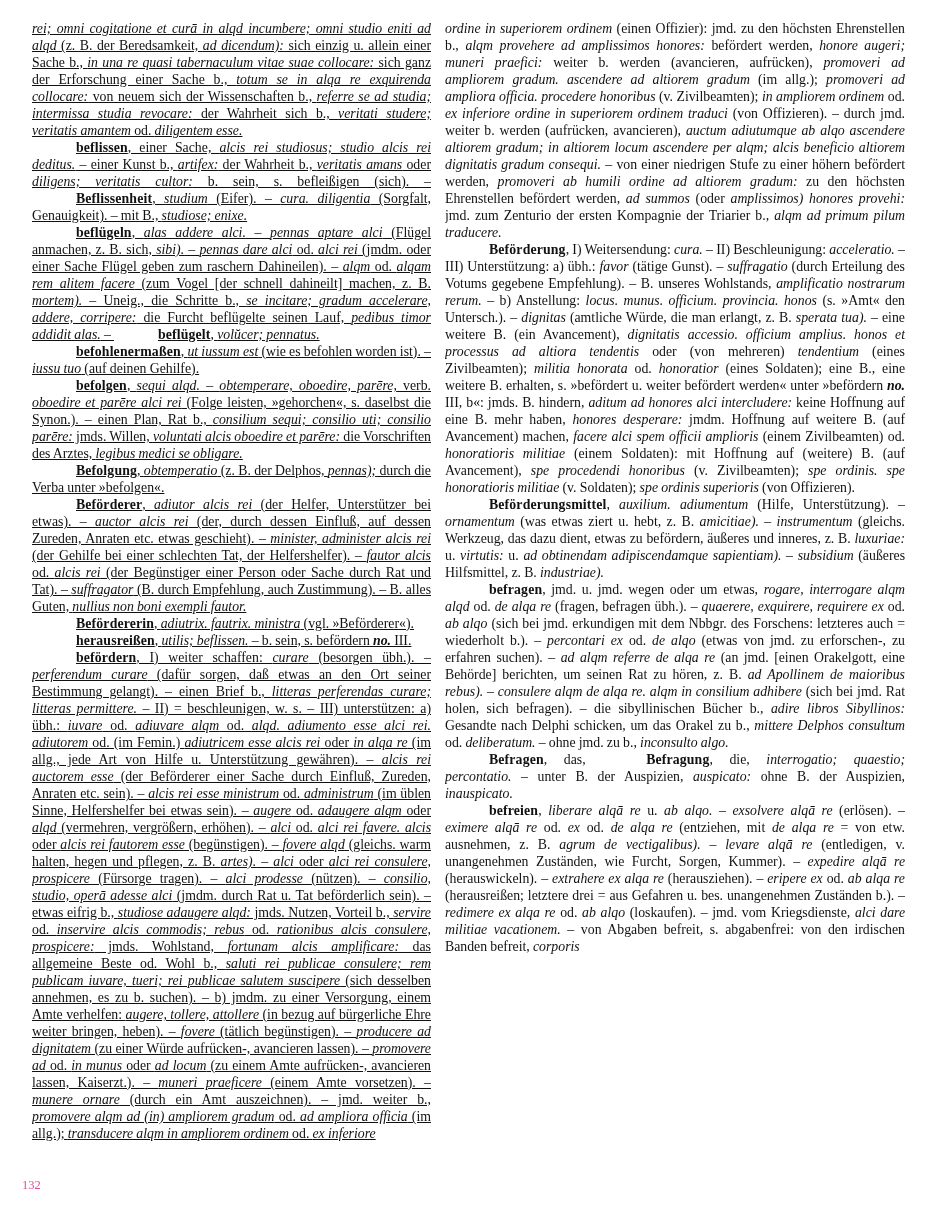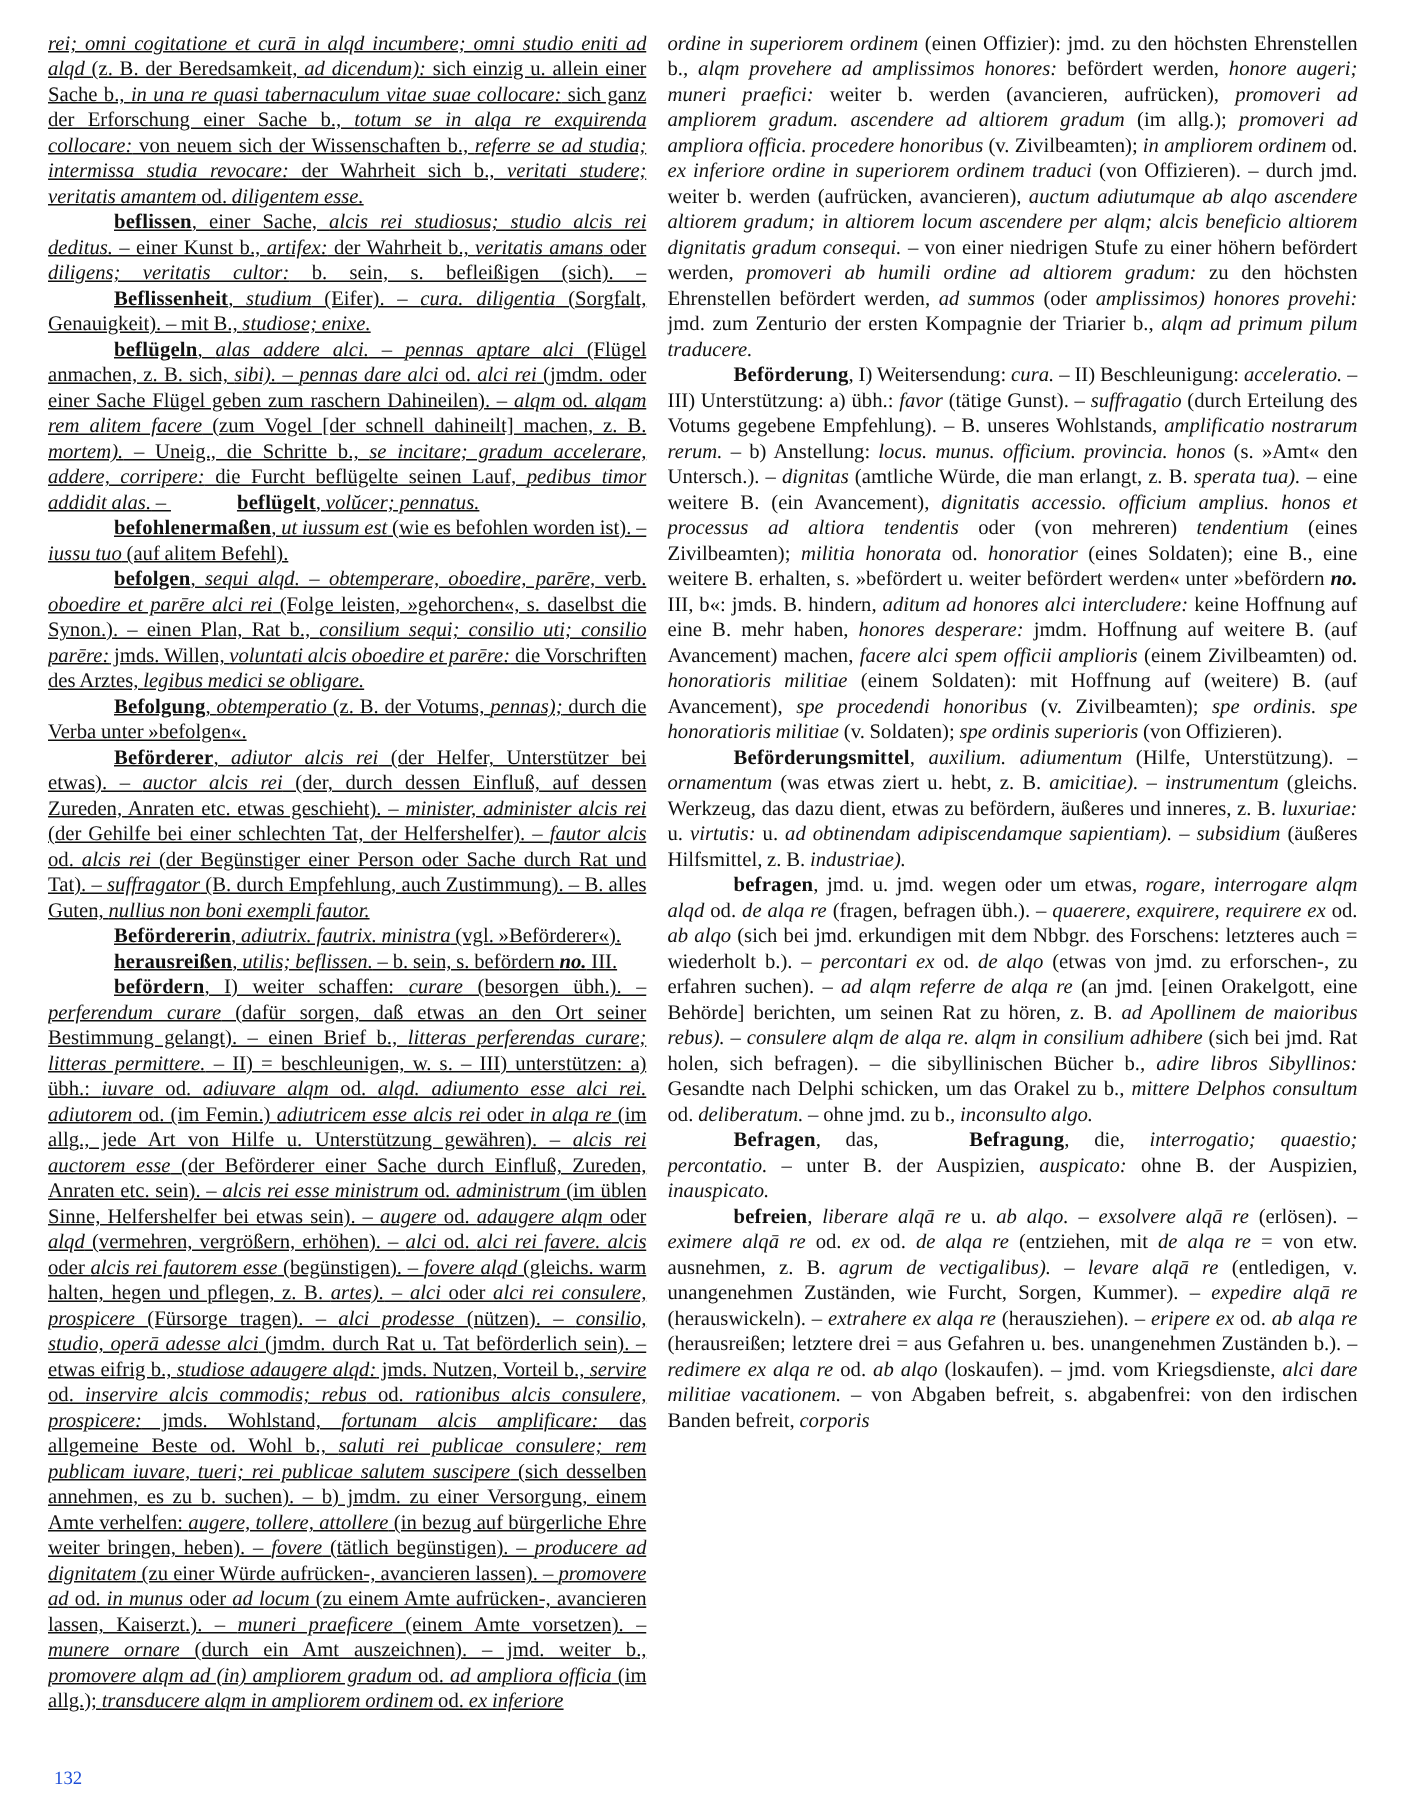--- a/index.html
+++ b/index.html
@@ -39,39 +39,39 @@
     hyphens: auto;
     -webkit-hyphens: auto;
     word-spacing: -0.02em;
   }
   .seg-r  { font-style: normal;  font-weight: normal; }
   .seg-i  { font-style: italic;  font-weight: normal; }
   .seg-b  { font-style: normal;  font-weight: bold; letter-spacing: 0.01em; padding-left: 44px; }
   .seg-bi { font-style: italic;  font-weight: bold; }
   .page-number {
     position: absolute;
-    left: 36px;
+    left: 22px;
     bottom: 16px;
     font-size: 12.5px;
     font-family: "Liberation Serif", "DejaVu Serif", serif;
-    color: #1d4ed8;
+    color: #ec4899;
   }
 </style>
 </head>
 <body>
 
 <div class="page">
   <div class="columns">
     <div class="col col-left">
         <p lang="de"><span class="seg-i">rei; omni cogitatione et curā in alqd incumbere; omni studio eniti ad alqd </span><span class="seg-r">(z. B. der Beredsamkeit, </span><span class="seg-i">ad dicendum):</span><span class="seg-r"> sich einzig u. allein einer Sache b., </span><span class="seg-i">in una re quasi tabernaculum vitae suae collocare:</span><span class="seg-r"> sich ganz der Erforschung einer Sache b., </span><span class="seg-i">totum se in alqa re exquirenda collocare:</span><span class="seg-r"> von neuem sich der Wissenschaften b., </span><span class="seg-i">referre se ad studia; intermissa studia revocare:</span><span class="seg-r"> der Wahrheit sich b., </span><span class="seg-i">veritati studere; veritatis amantem</span><span class="seg-r"> od. </span><span class="seg-i">diligentem esse.</span></p>
         <p lang="de"><span class="seg-b">beflissen</span><span class="seg-r">, einer Sache, </span><span class="seg-i">alcis rei studiosus; studio alcis rei deditus.</span><span class="seg-r"> – einer Kunst b., </span><span class="seg-i">artifex:</span><span class="seg-r"> der Wahrheit b., </span><span class="seg-i">veritatis amans</span><span class="seg-r"> oder </span><span class="seg-i">diligens; veritatis cultor:</span><span class="seg-r"> b. sein, s. befleißigen (sich). – </span><span class="seg-b">Beflissenheit</span><span class="seg-r">, </span><span class="seg-i">studium</span><span class="seg-r"> (Eifer). – </span><span class="seg-i">cura. diligentia</span><span class="seg-r"> (Sorgfalt, Genauigkeit). – mit B., </span><span class="seg-i">studiose; enixe.</span></p>
         <p lang="de"><span class="seg-b">beflügeln</span><span class="seg-r">, </span><span class="seg-i">alas addere alci.</span><span class="seg-r"> – </span><span class="seg-i">pennas aptare alci</span><span class="seg-r"> (Flügel anmachen, z. B. sich, </span><span class="seg-i">sibi).</span><span class="seg-r"> – </span><span class="seg-i">pennas dare alci</span><span class="seg-r"> od. </span><span class="seg-i">alci rei</span><span class="seg-r"> (jmdm. oder einer Sache Flügel geben zum raschern Dahineilen). – </span><span class="seg-i">alqm</span><span class="seg-r"> od. </span><span class="seg-i">alqam rem alitem facere</span><span class="seg-r"> (zum Vogel [der schnell dahineilt] machen, z. B. </span><span class="seg-i">mortem).</span><span class="seg-r"> – Uneig., die Schritte b., </span><span class="seg-i">se incitare; gradum accelerare, addere, corripere:</span><span class="seg-r"> die Furcht beflügelte seinen Lauf, </span><span class="seg-i">pedibus timor addidit alas.</span><span class="seg-r"> – </span><span class="seg-b">beflügelt</span><span class="seg-r">, </span><span class="seg-i">volŭcer; pennatus.</span></p>
-        <p lang="de"><span class="seg-b">befohlenermaßen</span><span class="seg-r">, </span><span class="seg-i">ut iussum est</span><span class="seg-r"> (wie es befohlen worden ist). – </span><span class="seg-i">iussu tuo</span><span class="seg-r"> (auf alitem Befehl).</span></p>
+        <p lang="de"><span class="seg-b">befohlenermaßen</span><span class="seg-r">, </span><span class="seg-i">ut iussum est</span><span class="seg-r"> (wie es befohlen worden ist). – </span><span class="seg-i">iussu tuo</span><span class="seg-r"> (auf deinen Gehilfe).</span></p>
         <p lang="de"><span class="seg-b">befolgen</span><span class="seg-r">, </span><span class="seg-i">sequi alqd.</span><span class="seg-r"> – </span><span class="seg-i">obtemperare, oboedire, parēre,</span><span class="seg-r"> verb. </span><span class="seg-i">oboedire et parēre alci rei</span><span class="seg-r"> (Folge leisten, »gehorchen«, s. daselbst die Synon.). – einen Plan, Rat b., </span><span class="seg-i">consilium sequi; consilio uti; consilio parēre:</span><span class="seg-r"> jmds. Willen, </span><span class="seg-i">voluntati alcis oboedire et parēre:</span><span class="seg-r"> die Vorschriften des Arztes, </span><span class="seg-i">legibus medici se obligare.</span></p>
-        <p lang="de"><span class="seg-b">Befolgung</span><span class="seg-r">, </span><span class="seg-i">obtemperatio</span><span class="seg-r"> (z. B. der Votums, </span><span class="seg-i">pennas);</span><span class="seg-r"> durch die Verba unter »befolgen«.</span></p>
+        <p lang="de"><span class="seg-b">Befolgung</span><span class="seg-r">, </span><span class="seg-i">obtemperatio</span><span class="seg-r"> (z. B. der Delphos, </span><span class="seg-i">pennas);</span><span class="seg-r"> durch die Verba unter »befolgen«.</span></p>
         <p lang="de"><span class="seg-b">Beförderer</span><span class="seg-r">, </span><span class="seg-i">adiutor alcis rei</span><span class="seg-r"> (der Helfer, Unterstützer bei etwas). – </span><span class="seg-i">auctor alcis rei</span><span class="seg-r"> (der, durch dessen Einfluß, auf dessen Zureden, Anraten etc. etwas geschieht). – </span><span class="seg-i">minister, administer alcis rei</span><span class="seg-r"> (der Gehilfe bei einer schlechten Tat, der Helfershelfer). – </span><span class="seg-i">fautor alcis</span><span class="seg-r"> od. </span><span class="seg-i">alcis rei</span><span class="seg-r"> (der Begünstiger einer Person oder Sache durch Rat und Tat). – </span><span class="seg-i">suffragator</span><span class="seg-r"> (B. durch Empfehlung, auch Zustimmung). – B. alles Guten, </span><span class="seg-i">nullius non boni exempli fautor.</span></p>
         <p lang="de"><span class="seg-b">Befördererin</span><span class="seg-r">, </span><span class="seg-i">adiutrix. fautrix. ministra</span><span class="seg-r"> (vgl. »Beförderer«).</span></p>
         <p lang="de"><span class="seg-b">herausreißen</span><span class="seg-r">, </span><span class="seg-i">utilis; beflissen.</span><span class="seg-r"> – b. sein, s. befördern </span><span class="seg-bi">no.</span><span class="seg-r"> III.</span></p>
         <p lang="de"><span class="seg-b">befördern</span><span class="seg-r">, I) weiter schaffen: </span><span class="seg-i">curare</span><span class="seg-r"> (besorgen übh.). – </span><span class="seg-i">perferendum curare</span><span class="seg-r"> (dafür sorgen, daß etwas an den Ort seiner Bestimmung gelangt). – einen Brief b., </span><span class="seg-i">litteras perferendas curare; litteras permittere.</span><span class="seg-r"> – II) = beschleunigen, w. s. – III) unterstützen: a) übh.: </span><span class="seg-i">iuvare</span><span class="seg-r"> od. </span><span class="seg-i">adiuvare alqm</span><span class="seg-r"> od. </span><span class="seg-i">alqd. adiumento esse alci rei. adiutorem</span><span class="seg-r"> od. (im Femin.) </span><span class="seg-i">adiutricem esse alcis rei</span><span class="seg-r"> oder </span><span class="seg-i">in alqa re</span><span class="seg-r"> (im allg., jede Art von Hilfe u. Unterstützung gewähren). – </span><span class="seg-i">alcis rei auctorem esse</span><span class="seg-r"> (der Beförderer einer Sache durch Einfluß, Zureden, Anraten etc. sein). – </span><span class="seg-i">alcis rei esse ministrum</span><span class="seg-r"> od. </span><span class="seg-i">administrum</span><span class="seg-r"> (im üblen Sinne, Helfershelfer bei etwas sein). – </span><span class="seg-i">augere</span><span class="seg-r"> od. </span><span class="seg-i">adaugere alqm</span><span class="seg-r"> oder </span><span class="seg-i">alqd</span><span class="seg-r"> (vermehren, vergrößern, erhöhen). – </span><span class="seg-i">alci</span><span class="seg-r"> od. </span><span class="seg-i">alci rei favere. alcis</span><span class="seg-r"> oder </span><span class="seg-i">alcis rei fautorem esse</span><span class="seg-r"> (begünstigen). – </span><span class="seg-i">fovere alqd</span><span class="seg-r"> (gleichs. warm halten, hegen und pflegen, z. B. </span><span class="seg-i">artes).</span><span class="seg-r"> – </span><span class="seg-i">alci</span><span class="seg-r"> oder </span><span class="seg-i">alci rei consulere, prospicere</span><span class="seg-r"> (Fürsorge tragen). – </span><span class="seg-i">alci prodesse</span><span class="seg-r"> (nützen). – </span><span class="seg-i">consilio, studio, operā adesse alci</span><span class="seg-r"> (jmdm. durch Rat u. Tat beförderlich sein). – etwas eifrig b., </span><span class="seg-i">studiose adaugere alqd:</span><span class="seg-r"> jmds. Nutzen, Vorteil b., </span><span class="seg-i">servire</span><span class="seg-r"> od. </span><span class="seg-i">inservire alcis commodis; rebus</span><span class="seg-r"> od. </span><span class="seg-i">rationibus alcis consulere, prospicere:</span><span class="seg-r"> jmds. Wohlstand, </span><span class="seg-i">fortunam alcis amplificare:</span><span class="seg-r"> das allgemeine Beste od. Wohl b., </span><span class="seg-i">saluti rei publicae consulere; rem publicam iuvare, tueri; rei publicae salutem suscipere</span><span class="seg-r"> (sich desselben annehmen, es zu b. suchen). – b) jmdm. zu einer Versorgung, einem Amte verhelfen: </span><span class="seg-i">augere, tollere, attollere</span><span class="seg-r"> (in bezug auf bürgerliche Ehre weiter bringen, heben). – </span><span class="seg-i">fovere</span><span class="seg-r"> (tätlich begünstigen). – </span><span class="seg-i">producere ad dignitatem</span><span class="seg-r"> (zu einer Würde aufrücken-, avancieren lassen). – </span><span class="seg-i">promovere ad</span><span class="seg-r"> od. </span><span class="seg-i">in munus</span><span class="seg-r"> oder </span><span class="seg-i">ad locum</span><span class="seg-r"> (zu einem Amte aufrücken-, avancieren lassen, Kaiserzt.). – </span><span class="seg-i">muneri praeficere</span><span class="seg-r"> (einem Amte vorsetzen). – </span><span class="seg-i">munere ornare</span><span class="seg-r"> (durch ein Amt auszeichnen). – jmd. weiter b., </span><span class="seg-i">promovere alqm ad (in) ampliorem gradum</span><span class="seg-r"> od. </span><span class="seg-i">ad ampliora officia</span><span class="seg-r"> (im allg.); </span><span class="seg-i">transducere alqm in ampliorem ordinem</span><span class="seg-r"> od. </span><span class="seg-i">ex inferiore</span></p>
       </div>
     <div class="col col-right">
         <p lang="de"><span class="seg-i">ordine in superiorem ordinem</span><span class="seg-r"> (einen Offizier): jmd. zu den höchsten Ehrenstellen b., </span><span class="seg-i">alqm provehere ad amplissimos honores:</span><span class="seg-r"> befördert werden, </span><span class="seg-i">honore augeri; muneri praefici:</span><span class="seg-r"> weiter b. werden (avancieren, aufrücken), </span><span class="seg-i">promoveri ad ampliorem gradum. ascendere ad altiorem gradum</span><span class="seg-r"> (im allg.); </span><span class="seg-i">promoveri ad ampliora officia. procedere honoribus</span><span class="seg-r"> (v. Zivilbeamten); </span><span class="seg-i">in ampliorem ordinem</span><span class="seg-r"> od. </span><span class="seg-i">ex inferiore ordine in superiorem ordinem traduci</span><span class="seg-r"> (von Offizieren). – durch jmd. weiter b. werden (aufrücken, avancieren), </span><span class="seg-i">auctum adiutumque ab alqo ascendere altiorem gradum; in altiorem locum ascendere per alqm; alcis beneficio altiorem dignitatis gradum consequi.</span><span class="seg-r"> – von einer niedrigen Stufe zu einer höhern befördert werden, </span><span class="seg-i">promoveri ab humili ordine ad altiorem gradum:</span><span class="seg-r"> zu den höchsten Ehrenstellen befördert werden, </span><span class="seg-i">ad summos</span><span class="seg-r"> (oder </span><span class="seg-i">amplissimos) honores provehi:</span><span class="seg-r"> jmd. zum Zenturio der ersten Kompagnie der Triarier b., </span><span class="seg-i">alqm ad primum pilum traducere.</span></p>
         <p lang="de"><span class="seg-b">Beförderung</span><span class="seg-r">, I) Weitersendung: </span><span class="seg-i">cura.</span><span class="seg-r"> – II) Beschleunigung: </span><span class="seg-i">acceleratio.</span><span class="seg-r"> – III) Unterstützung: a) übh.: </span><span class="seg-i">favor</span><span class="seg-r"> (tätige Gunst). – </span><span class="seg-i">suffragatio</span><span class="seg-r"> (durch Erteilung des Votums gegebene Empfehlung). – B. unseres Wohlstands, </span><span class="seg-i">amplificatio nostrarum rerum.</span><span class="seg-r"> – b) Anstellung: </span><span class="seg-i">locus. munus. officium. provincia. honos</span><span class="seg-r"> (s. »Amt« den Untersch.). – </span><span class="seg-i">dignitas</span><span class="seg-r"> (amtliche Würde, die man erlangt, z. B. </span><span class="seg-i">sperata tua).</span><span class="seg-r"> – eine weitere B. (ein Avancement), </span><span class="seg-i">dignitatis accessio. officium amplius. honos et processus ad altiora tendentis</span><span class="seg-r"> oder (von mehreren) </span><span class="seg-i">tendentium</span><span class="seg-r"> (eines Zivilbeamten); </span><span class="seg-i">militia honorata</span><span class="seg-r"> od. </span><span class="seg-i">honoratior</span><span class="seg-r"> (eines Soldaten); eine B., eine weitere B. erhalten, s. »befördert u. weiter befördert werden« unter »befördern </span><span class="seg-bi">no.</span><span class="seg-r"> III, b«: jmds. B. hindern, </span><span class="seg-i">aditum ad honores alci intercludere:</span><span class="seg-r"> keine Hoffnung auf eine B. mehr haben, </span><span class="seg-i">honores desperare:</span><span class="seg-r"> jmdm. Hoffnung auf weitere B. (auf Avancement) machen, </span><span class="seg-i">facere alci spem officii amplioris</span><span class="seg-r"> (einem Zivilbeamten) od. </span><span class="seg-i">honoratioris militiae</span><span class="seg-r"> (einem Soldaten): mit Hoffnung auf (weitere) B. (auf Avancement), </span><span class="seg-i">spe procedendi honoribus</span><span class="seg-r"> (v. Zivilbeamten); </span><span class="seg-i">spe ordinis. spe honoratioris militiae</span><span class="seg-r"> (v. Soldaten); </span><span class="seg-i">spe ordinis superioris</span><span class="seg-r"> (von Offizieren).</span></p>
         <p lang="de"><span class="seg-b">Beförderungsmittel</span><span class="seg-r">, </span><span class="seg-i">auxilium. adiumentum</span><span class="seg-r"> (Hilfe, Unterstützung). – </span><span class="seg-i">ornamentum</span><span class="seg-r"> (was etwas ziert u. hebt, z. B. </span><span class="seg-i">amicitiae).</span><span class="seg-r"> – </span><span class="seg-i">instrumentum</span><span class="seg-r"> (gleichs. Werkzeug, das dazu dient, etwas zu befördern, äußeres und inneres, z. B. </span><span class="seg-i">luxuriae:</span><span class="seg-r"> u. </span><span class="seg-i">virtutis:</span><span class="seg-r"> u. </span><span class="seg-i">ad obtinendam adipiscendamque sapientiam).</span><span class="seg-r"> – </span><span class="seg-i">subsidium</span><span class="seg-r"> (äußeres Hilfsmittel, z. B. </span><span class="seg-i">industriae).</span></p>
         <p lang="de"><span class="seg-b">befragen</span><span class="seg-r">, jmd. u. jmd. wegen oder um etwas, </span><span class="seg-i">rogare, interrogare alqm alqd</span><span class="seg-r"> od. </span><span class="seg-i">de alqa re</span><span class="seg-r"> (fragen, befragen übh.). – </span><span class="seg-i">quaerere, exquirere, requirere ex</span><span class="seg-r"> od. </span><span class="seg-i">ab alqo</span><span class="seg-r"> (sich bei jmd. erkundigen mit dem Nbbgr. des Forschens: letzteres auch = wiederholt b.). – </span><span class="seg-i">percontari ex</span><span class="seg-r"> od. </span><span class="seg-i">de alqo</span><span class="seg-r"> (etwas von jmd. zu erforschen-, zu erfahren suchen). – </span><span class="seg-i">ad alqm referre de alqa re</span><span class="seg-r"> (an jmd. [einen Orakelgott, eine Behörde] berichten, um seinen Rat zu hören, z. B. </span><span class="seg-i">ad Apollinem de maioribus rebus).</span><span class="seg-r"> – </span><span class="seg-i">consulere alqm de alqa re. alqm in consilium adhibere</span><span class="seg-r"> (sich bei jmd. Rat holen, sich befragen). – die sibyllinischen Bücher b., </span><span class="seg-i">adire libros Sibyllinos:</span><span class="seg-r"> Gesandte nach Delphi schicken, um das Orakel zu b., </span><span class="seg-i">mittere Delphos consultum</span><span class="seg-r"> od. </span><span class="seg-i">deliberatum.</span><span class="seg-r"> – ohne jmd. zu b., </span><span class="seg-i">inconsulto algo.</span></p>

